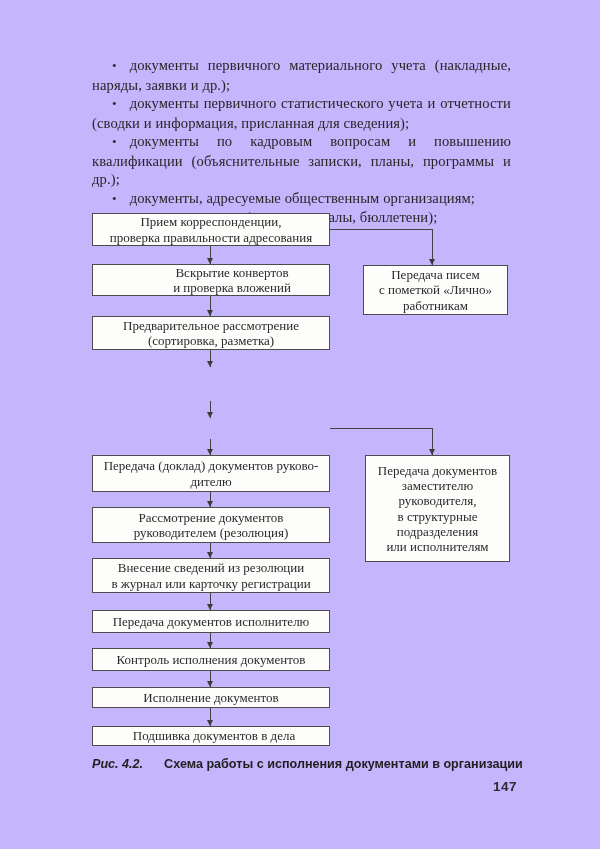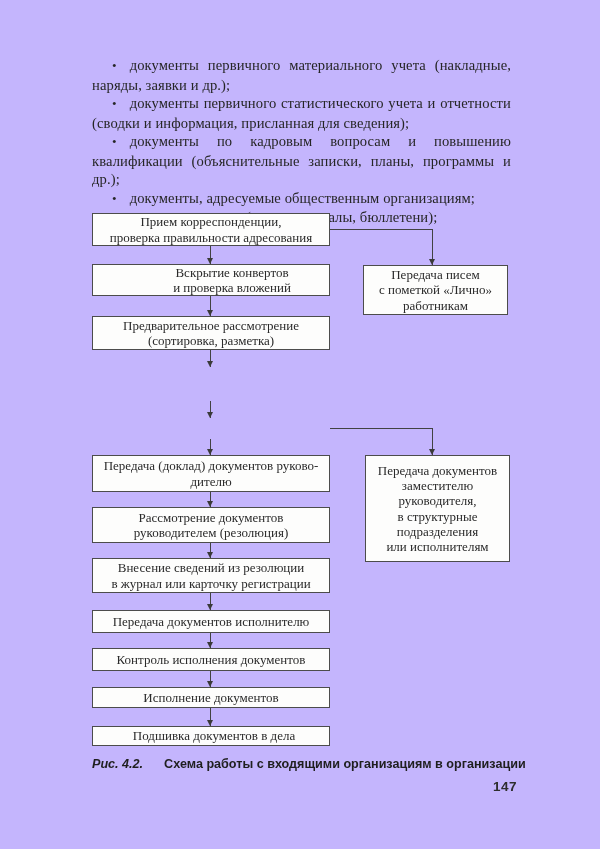--- a/index.html
+++ b/index.html
@@ -167,18 +167,18 @@
 
     <div class="line-h" style="left:330px;top:229px;width:103px;"></div>
     <div class="arrow-v" style="left:432px;top:229px;height:36px;"></div>
 
     <div class="line-h" style="left:330px;top:428px;width:103px;"></div>
     <div class="arrow-v" style="left:432px;top:428px;height:27px;"></div>
 
   </div>
 
   <div class="caption">
-    <span class="cap-label">Рис. 4.2.</span><span class="cap-title">Схема работы с входящими организациям в организации</span>
+    <span class="cap-label">Рис. 4.2.</span><span class="cap-title">Схема работы с исполнения документами в организации</span>
   </div>
 
   <div class="page-number">147</div>
 
 </div>
 
 </body></html>

